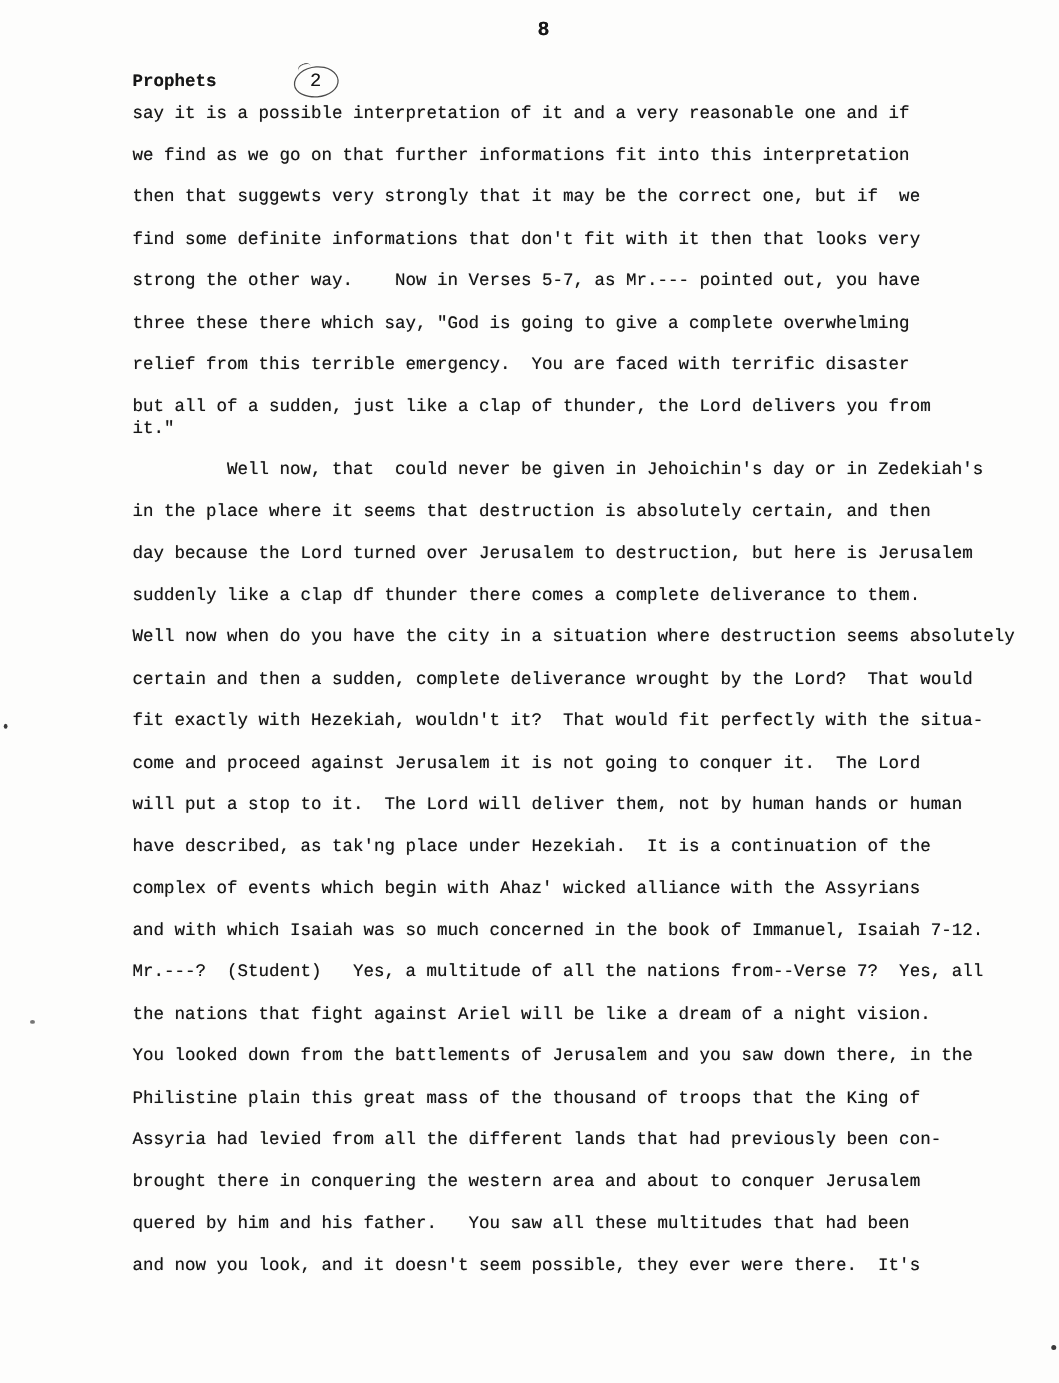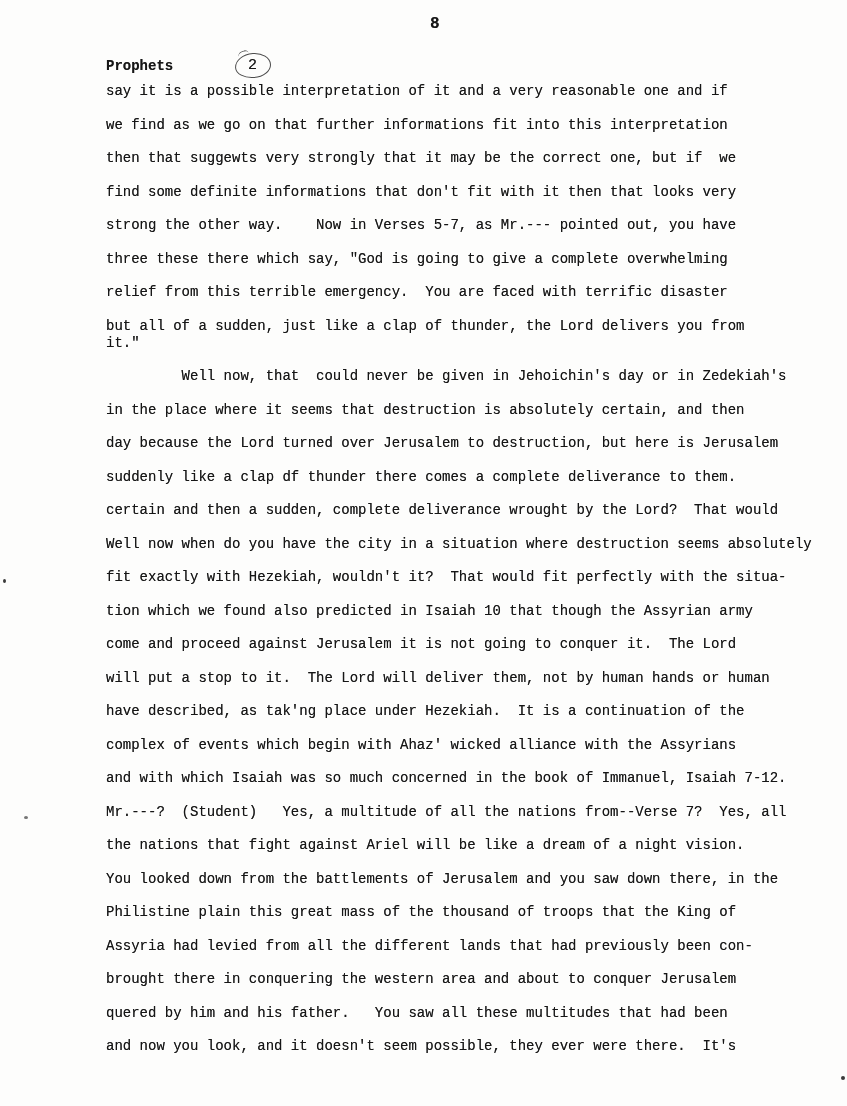--- a/index.html
+++ b/index.html
@@ -112,24 +112,23 @@
       <div class="line">find some definite informations that don't fit with it then that looks very</div>
       <div class="line">strong the other way.    Now in Verses 5-7, as Mr.--- pointed out, you have</div>
       <div class="line">three these there which say, "God is going to give a complete overwhelming</div>
       <div class="line">relief from this terrible emergency.  You are faced with terrific disaster</div>
       <div class="line">but all of a sudden, just like a clap of thunder, the Lord delivers you from</div>
       <div class="line tight">it."</div>
       <div class="line">         Well now, that  could never be given in Jehoichin's day or in Zedekiah's</div>
       <div class="line">in the place where it seems that destruction is absolutely certain, and then</div>
       <div class="line">day because the Lord turned over Jerusalem to destruction, but here is Jerusalem</div>
       <div class="line">suddenly like a clap df thunder there comes a complete deliverance to them.</div>
+      <div class="line">Well now when do you have the city in a situation where destruction seems absolutely</div>
       <div class="line">certain and then a sudden, complete deliverance wrought by the Lord?  That would</div>
-      <div class="line">Well now when do you have the city in a situation where destruction seems absolutely</div>
       <div class="line">fit exactly with Hezekiah, wouldn't it?  That would fit perfectly with the situa-</div>
-      <div class="line">tion which we found also predicted in Isaiah 10 that though the Assyrian army</div>
       <div class="line">come and proceed against Jerusalem it is not going to conquer it.  The Lord</div>
       <div class="line">will put a stop to it.  The Lord will deliver them, not by human hands or human</div>
       <div class="line">have described, as tak'ng place under Hezekiah.  It is a continuation of the</div>
       <div class="line">complex of events which begin with Ahaz' wicked alliance with the Assyrians</div>
       <div class="line">and with which Isaiah was so much concerned in the book of Immanuel, Isaiah 7-12.</div>
       <div class="line">Mr.---?  (Student)   Yes, a multitude of all the nations from--Verse 7?  Yes, all</div>
       <div class="line">the nations that fight against Ariel will be like a dream of a night vision.</div>
       <div class="line">You looked down from the battlements of Jerusalem and you saw down there, in the</div>
       <div class="line">Philistine plain this great mass of the thousand of troops that the King of</div>
       <div class="line">Assyria had levied from all the different lands that had previously been con-</div>

